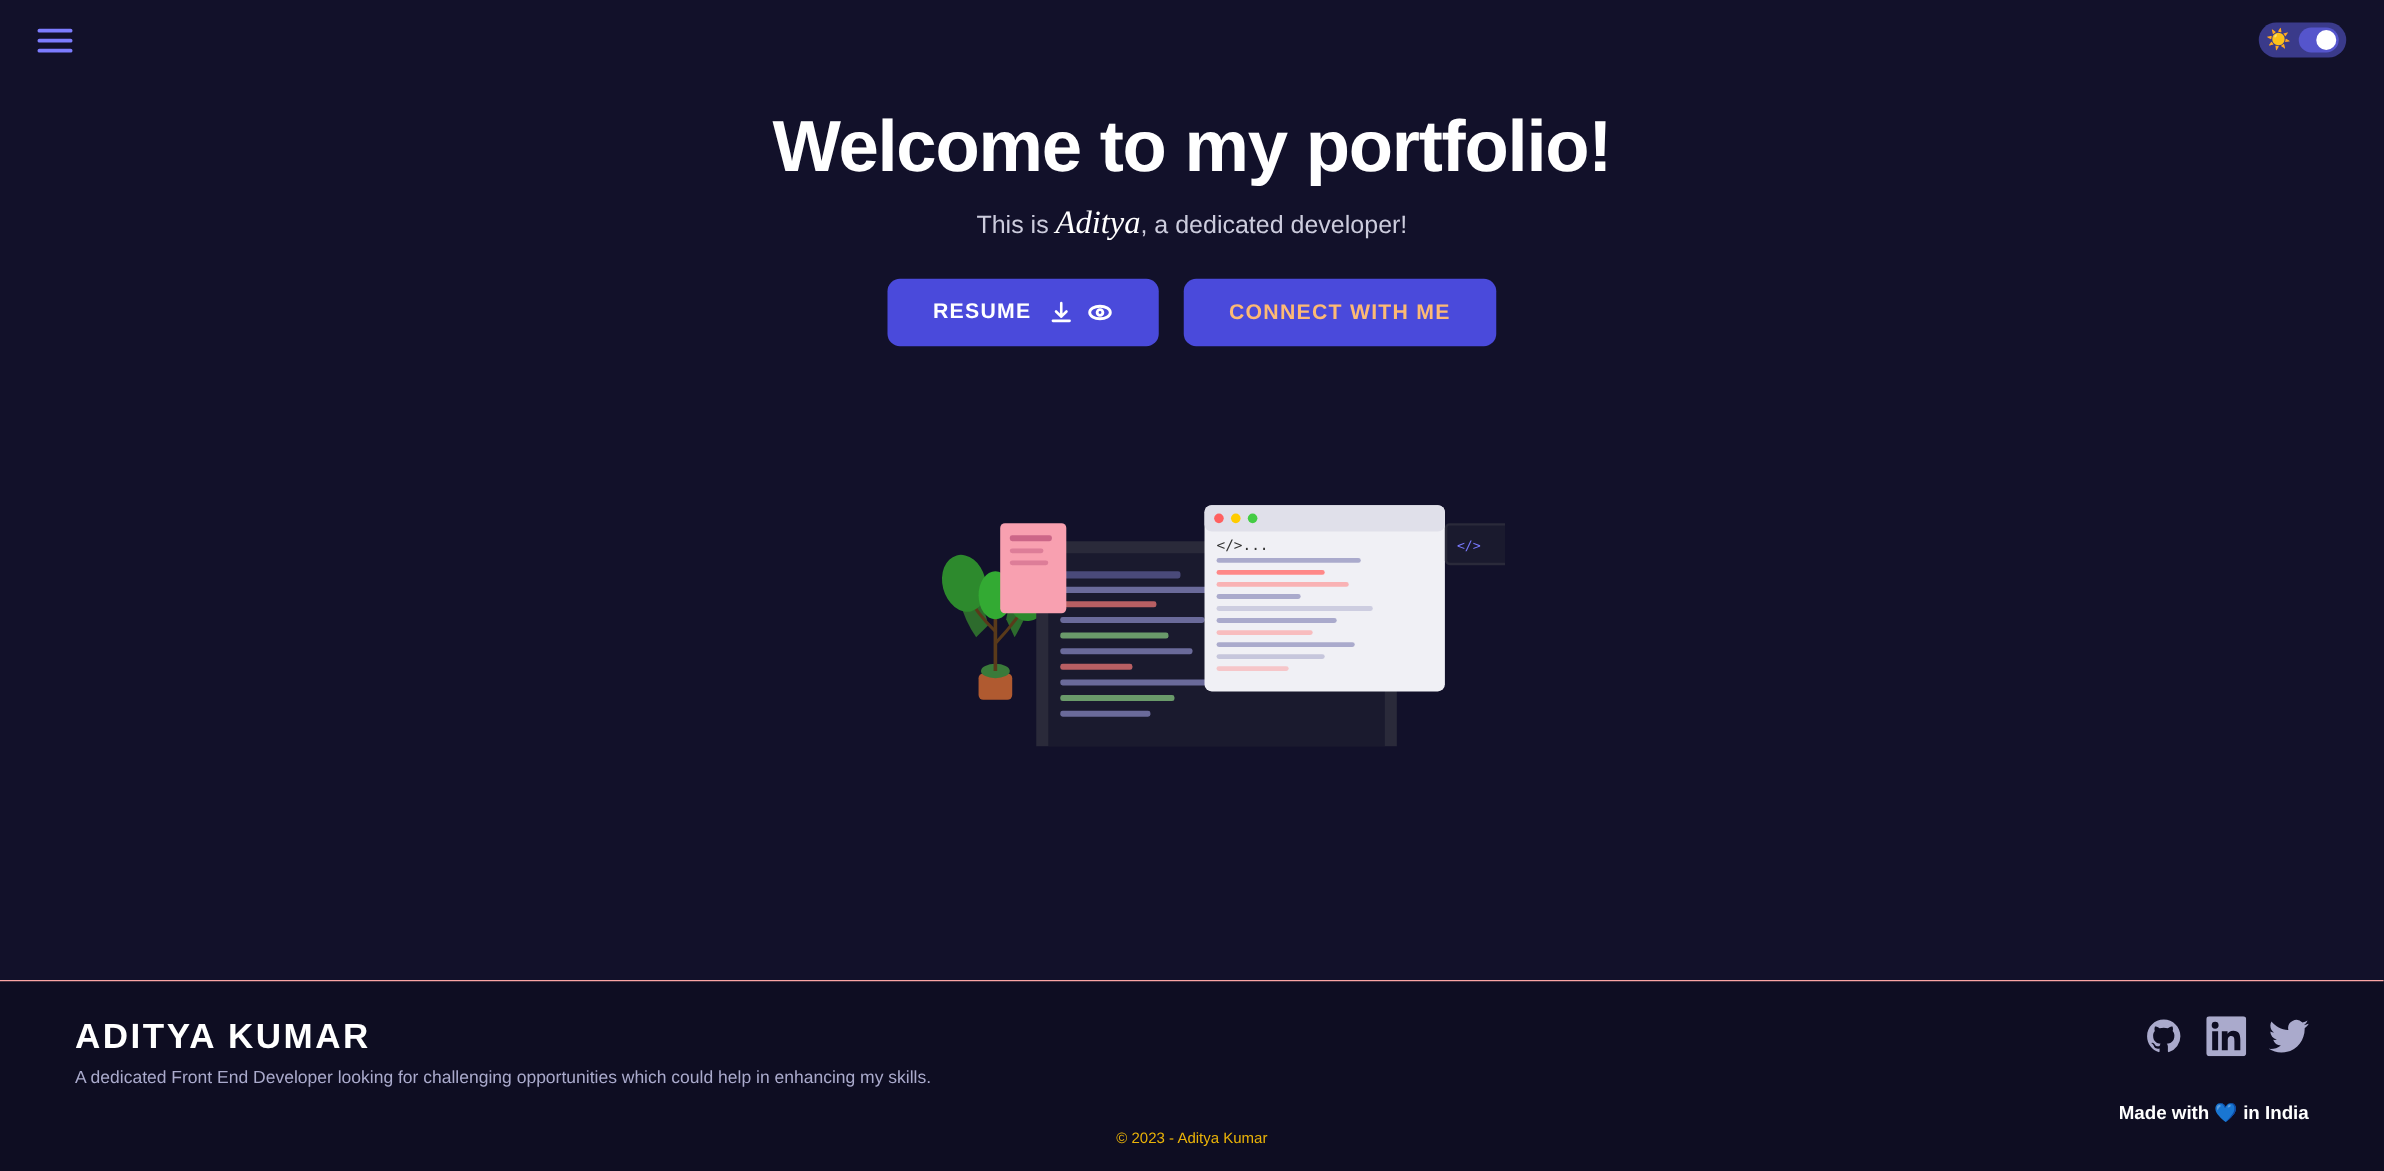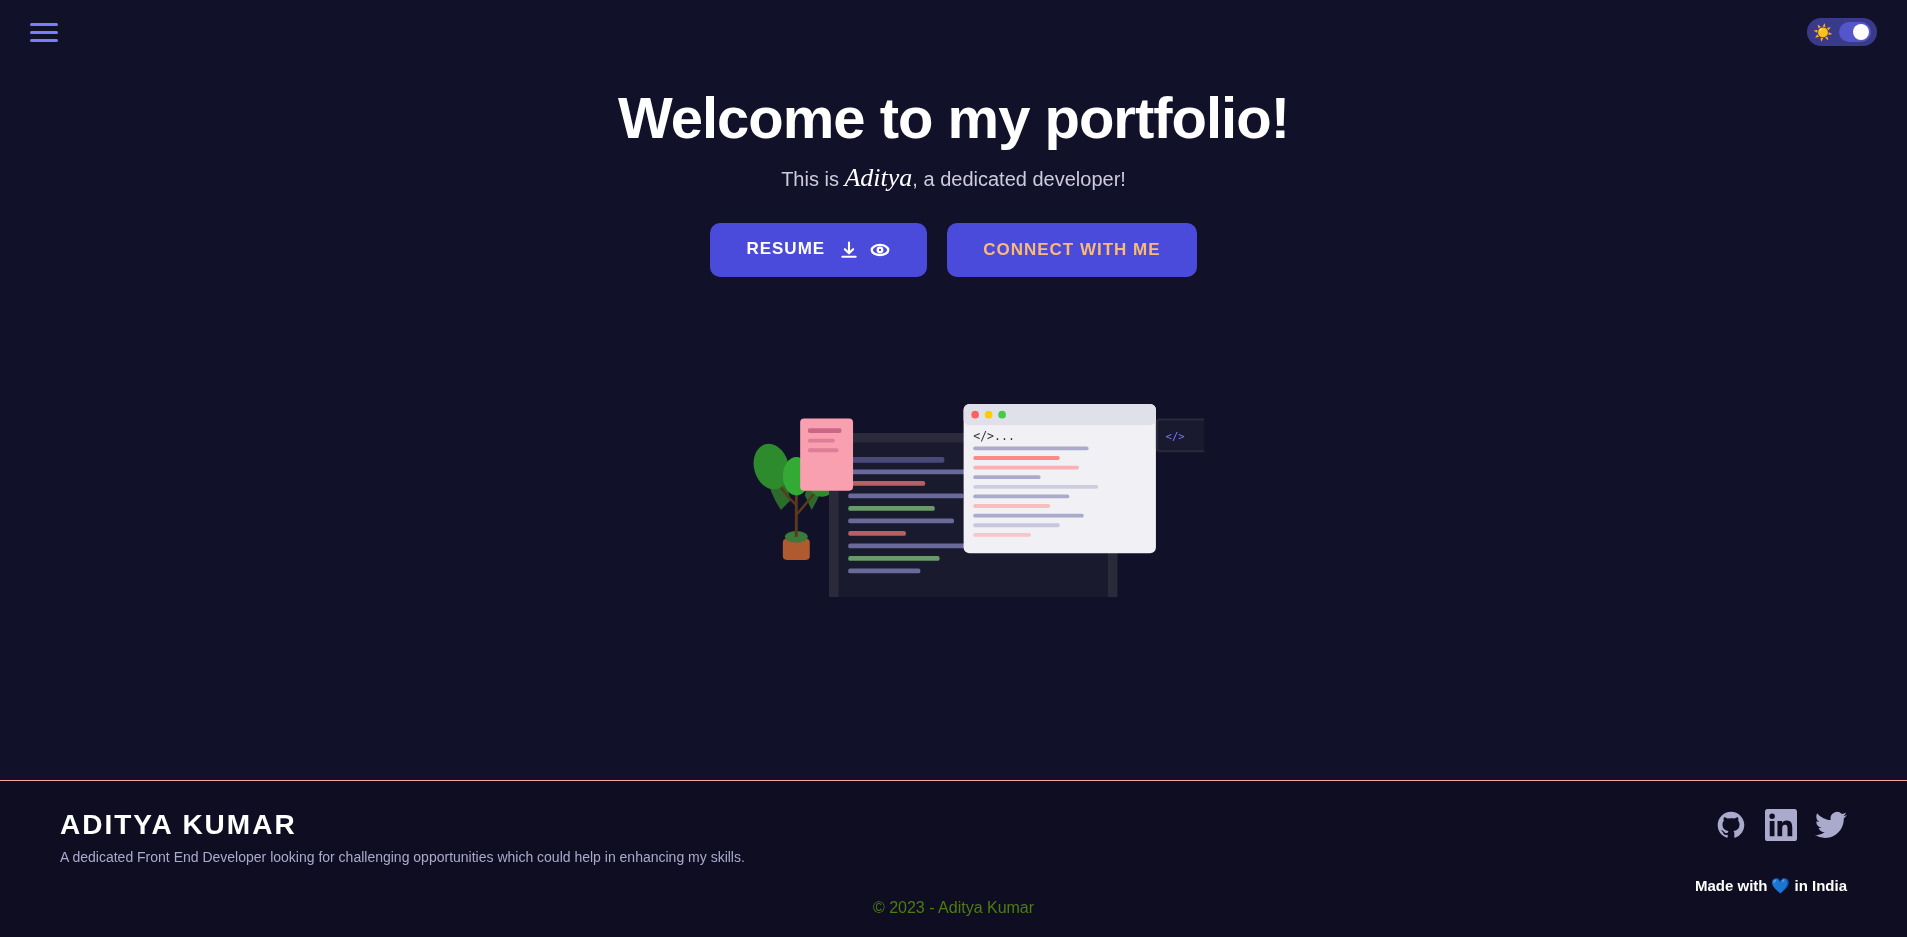--- a/index.html
+++ b/index.html
@@ -205,22 +205,22 @@
     }
 
     .footer-made {
       font-size: 15px;
       font-weight: 700;
       color: #ffffff;
       text-align: right;
     }
 
     .footer-copy {
-      font-size: 16px;
-      color: #4d7c0f;
+      font-size: 12px;
+      color: #eab308;
       margin-top: 4px;
     }
 
     .heart {
       color: #5555ff;
     }
   </style>
 </head>
 <body>
 

